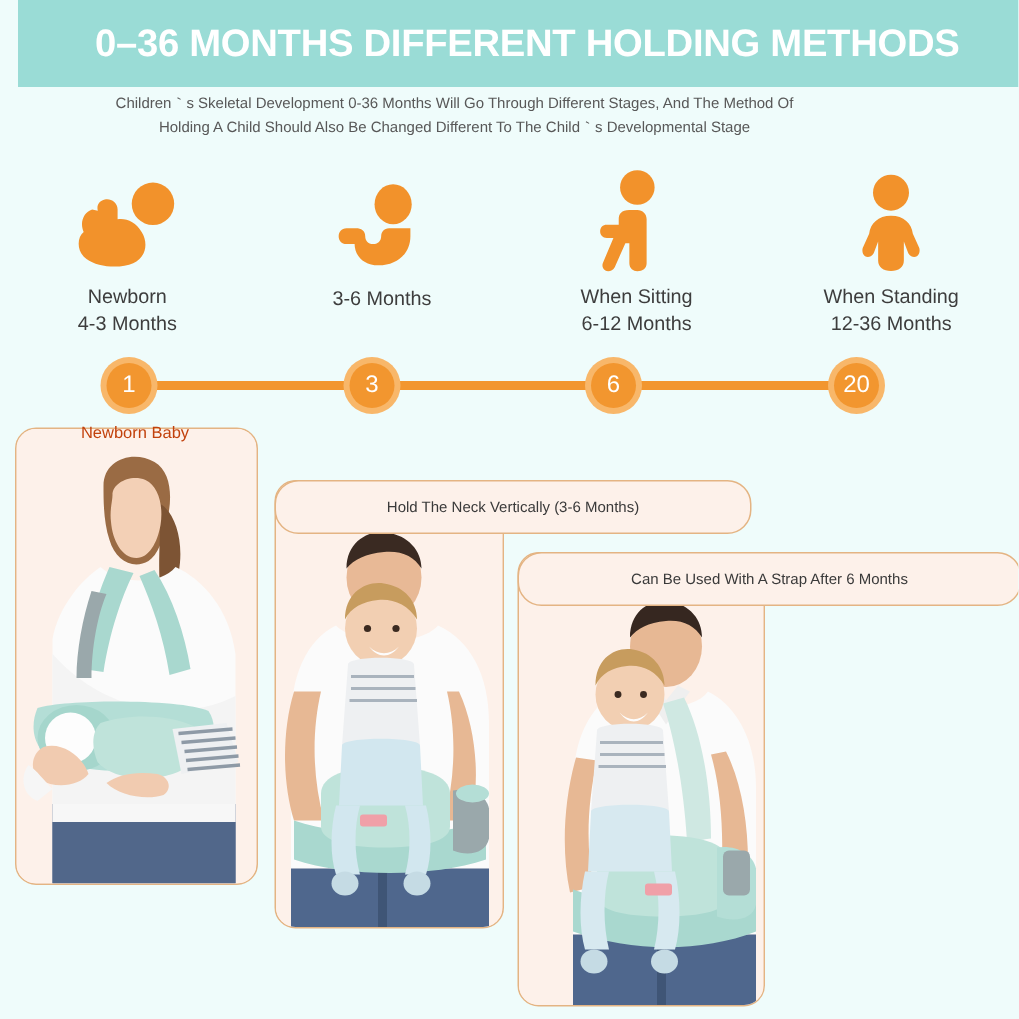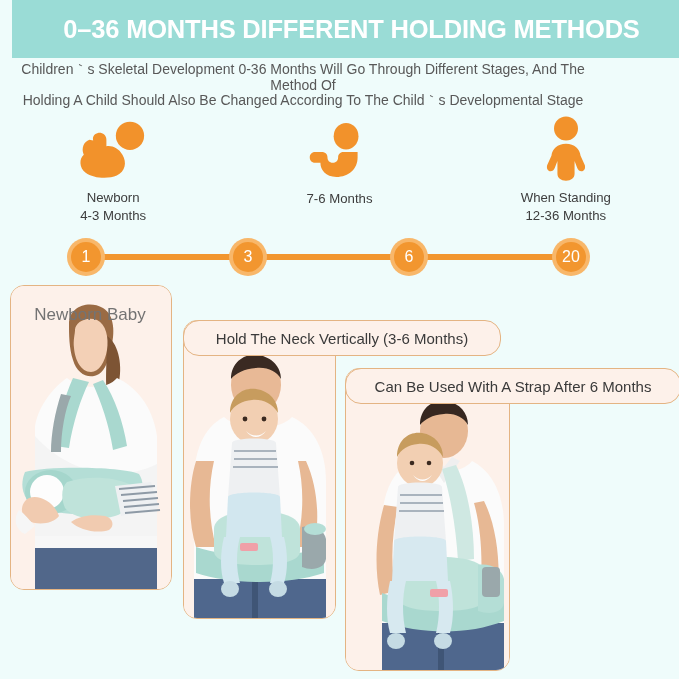--- a/index.html
+++ b/index.html
@@ -21,21 +21,21 @@
     color:#ffffff;
     font-size:25.5px;
     font-weight:bold;
     letter-spacing:-0.2px;
     white-space:nowrap;
     font-family:"Liberation Sans", sans-serif;
   }
   .subtitle{
     position:absolute;left:0;top:62px;width:606px;
     text-align:center;color:#585858;
-    font-size:14px;line-height:15.5px;
+    font-size:10px;line-height:15.5px;
   }
 
   
   .stages{
     position:absolute;left:0;top:112px;width:679px;height:112px;
     display:flex;
   }
   .stage{
     flex:1;display:flex;flex-direction:column;align-items:center;
   }
@@ -80,47 +80,47 @@
   .panel-1{left:10px;top:285px;width:160px;height:303px;}
   .panel-2{left:183px;top:320px;width:151px;height:297px;}
   .panel-3{left:345px;top:368px;width:163px;height:301px;}
 
   .panel-cap{
     position:absolute;
     border:1.4px solid #e4b483;
     border-radius:16px;
     background:#fdf1ea;
     color:#3a3a3a;
-    font-size:15px;
+    font-size:10px;
     display:flex;align-items:center;justify-content:center;
     white-space:nowrap;
     z-index:5;
   }
   .cap-2{left:183px;top:320px;width:316px;height:34px;border-radius:16px;}
   .cap-3{left:345px;top:368px;width:334px;height:34px;border-radius:16px;}
   .cap-1-text{
-    position:absolute;left:10px;top:305px;width:160px;text-align:center;
-    color:#737373;font-size:17px;z-index:6;
+    position:absolute;left:10px;top:283px;width:160px;text-align:center;
+    color:#c2410c;font-size:11px;z-index:6;
   }
 
   .photo{position:absolute;inset:0;}
   .photo svg{display:block;width:100%;height:100%;}
 </style>
 </head>
 <body>
 
 <div class="page">
 
   <div class="header-band">
     <div class="header-title">0–36 MONTHS DIFFERENT HOLDING METHODS</div>
   </div>
 
   <div class="subtitle">
     <div>Children｀s Skeletal Development 0-36 Months Will Go Through Different Stages, And The Method Of</div>
-    <div>Holding A Child Should Also Be Changed According To The Child｀s Developmental Stage</div>
+    <div>Holding A Child Should Also Be Changed Different To The Child｀s Developmental Stage</div>
   </div>
 
   <div class="stages">
 
     <div class="stage">
       <div class="stage-icon">
         <svg viewBox="0 0 90 70" width="86" height="66" aria-hidden="true">
           <circle cx="63" cy="20" r="15" fill="#f2922b"></circle>
           <path d="M20 24 C14 26 11 33 14 40 C9 44 9 54 16 59 C24 65 40 66 49 62 C58 58 60 48 55 40
                    C51 33 44 30 38 31 L38 24 C38 19 33 16 29 17 C25 18 23 21 24 25 Z" fill="#f2922b"></path>
@@ -135,24 +135,38 @@
     <div class="stage">
       <div class="stage-icon">
         <svg viewBox="0 0 90 70" width="80" height="62" aria-hidden="true">
           <ellipse cx="53" cy="16" rx="14" ry="15" fill="#f2922b"></ellipse>
           <path d="M18 34 C14 34 12 37 12 40 C12 43 14 46 18 46 L24 46 C24 54 30 62 42 62
                    C56 62 66 53 66 40 L66 34 L50 34 C46 34 44 37 44 40 C44 44 41 46 38 46
                    C34 46 32 43 32 40 C32 36 29 34 25 34 Z" fill="#f2922b"></path>
         </svg>
       </div>
       <div class="stage-label">
-        <div>7-6 Months</div>
-      </div>
-    </div>
-
+        <div>3-6 Months</div>
+      </div>
+    </div>
+
+    <div class="stage">
+      <div class="stage-icon">
+        <svg viewBox="0 0 70 78" width="62" height="70" aria-hidden="true">
+          <circle cx="36" cy="13" r="13" fill="#f2922b"></circle>
+          <path d="M30 30 C24 30 22 33 22 37 L22 41 L13 41 C10 41 8 43 8 46 C8 49 10 51 13 51
+                   L18 51 L10 70 C9 73 11 76 14 76 C16 76 18 75 19 73 L27 55
+                   L30 55 L30 70 C30 74 33 76 36 76 C40 76 43 74 43 70 L43 37 C43 33 40 30 36 30 Z" fill="#f2922b"></path>
+        </svg>
+      </div>
+      <div class="stage-label">
+        <div>When Sitting</div>
+        <div>6-12 Months</div>
+      </div>
+    </div>
 
     <div class="stage">
       <div class="stage-icon">
         <svg viewBox="0 0 70 78" width="60" height="68" aria-hidden="true">
           <circle cx="35" cy="15" r="14" fill="#f2922b"></circle>
           <path d="M35 33 C25 33 19 39 18 47 L13 58 C12 62 14 65 17 65 C19 65 21 64 22 61 L25 53
                    L25 68 C25 73 29 76 35 76 C41 76 45 73 45 68 L45 53 L48 61
                    C49 64 51 65 53 65 C56 65 58 62 57 58 L52 47 C51 39 45 33 35 33 Z" fill="#f2922b"></path>
         </svg>
       </div>

